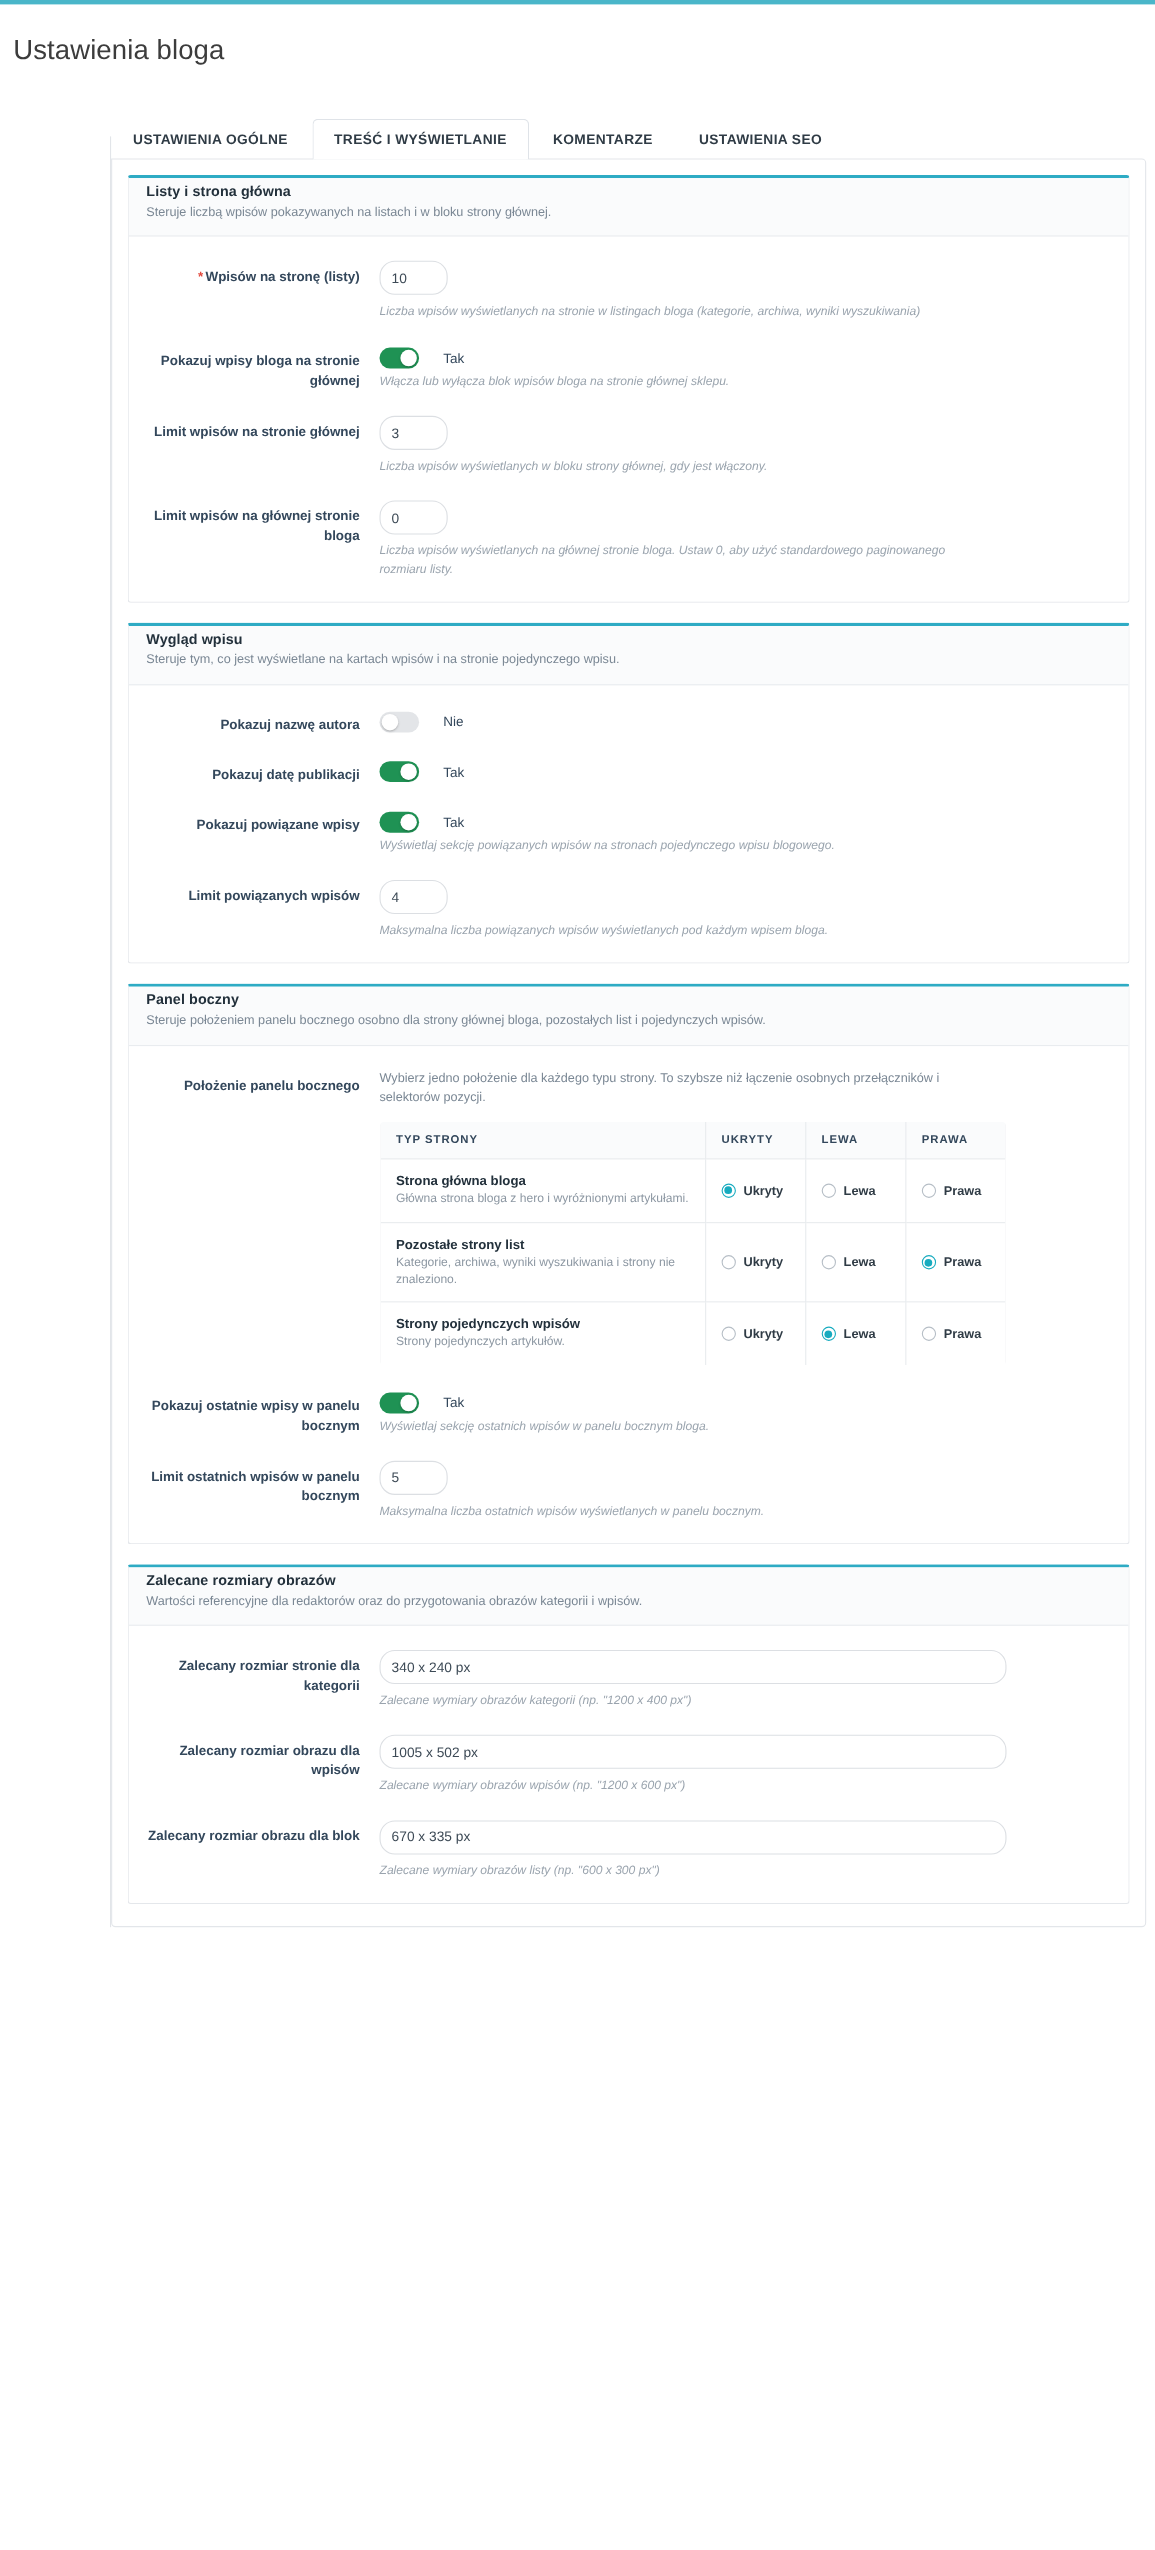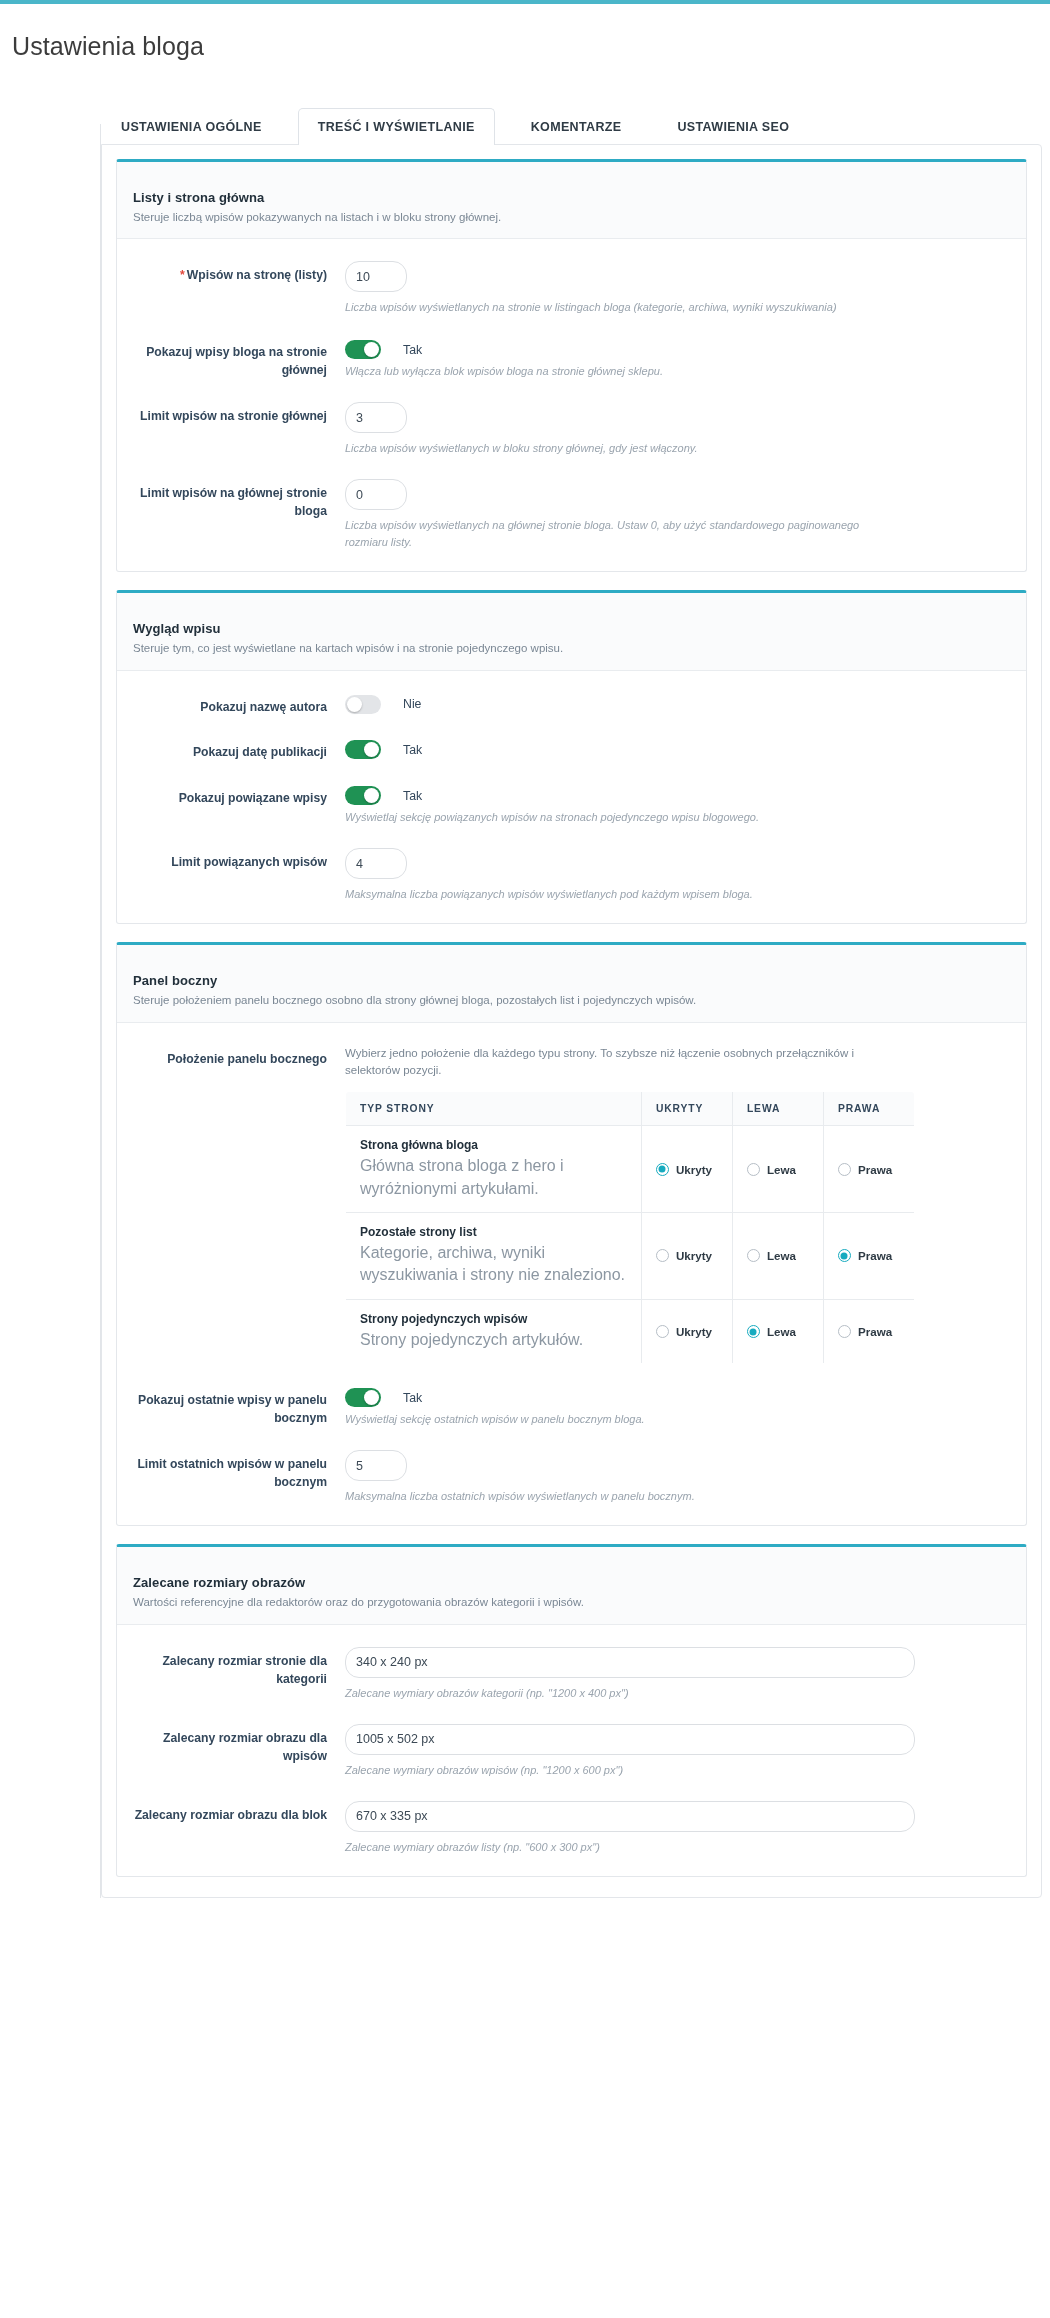--- a/index.html
+++ b/index.html
@@ -48,21 +48,21 @@
 
   
   .tabs-wrap {
     margin-top: 46px;
     padding-left: 101px;
     position: relative;
   }
   .tabs {
     display: flex;
     align-items: flex-end;
-    gap: 16px;
+    gap: 2px;
     position: relative;
     z-index: 2;
   }
   .tab {
     font-size: 12.5px;
     font-weight: 700;
     letter-spacing: .35px;
     color: #2f3b45;
     padding: 12px 19px 11px 19px;
     background: transparent;
@@ -102,21 +102,21 @@
     border-radius: 3px;
     background: #ffffff;
     margin-bottom: 18px;
     overflow: hidden;
   }
   .card:last-child { margin-bottom: 0; }
 
   .card-head {
     background: #fafbfc;
     border-bottom: 1px solid #e9ecef;
-    padding: 28px 16px 13px 16px;
+    padding: 4px 16px 13px 16px;
   }
   .card-title {
     font-size: 13px;
     font-weight: 700;
     color: #22303b;
     margin: 0 0 5px 0;
     letter-spacing: .1px;
   }
   .card-sub {
     font-size: 11.5px;
@@ -215,21 +215,21 @@
     background: #fafbfc;
     font-size: 10.3px;
     letter-spacing: .9px;
     text-transform: uppercase;
     color: #33475b;
     font-weight: 700;
     padding: 11px 14px;
   }
   .rtable td { padding: 12px 14px; }
   .rt-name { font-size: 12px; font-weight: 700; color: #22303b; margin-bottom: 3px; }
-  .rt-desc { font-size: 16px; color: #8c97a2; line-height: 1.4; }
+  .rt-desc { font-size: 11px; color: #8c97a2; line-height: 1.4; }
   .rtable col.c-type { width: 52%; }
   .rtable col.c-opt  { width: 16%; }
 
   .radio-cell { display:flex; align-items:center; gap:7px; cursor:pointer; }
   .radio {
     width: 13px; height: 13px; border-radius: 50%;
     border: 1.5px solid #b6bec6; background: #fff;
     flex: 0 0 auto; position: relative;
   }
   .radio.sel { border-color: #17abbf; }

